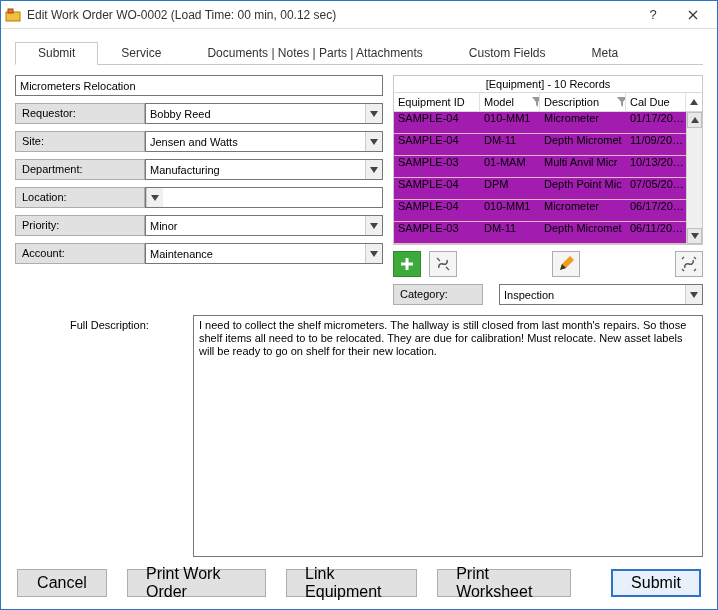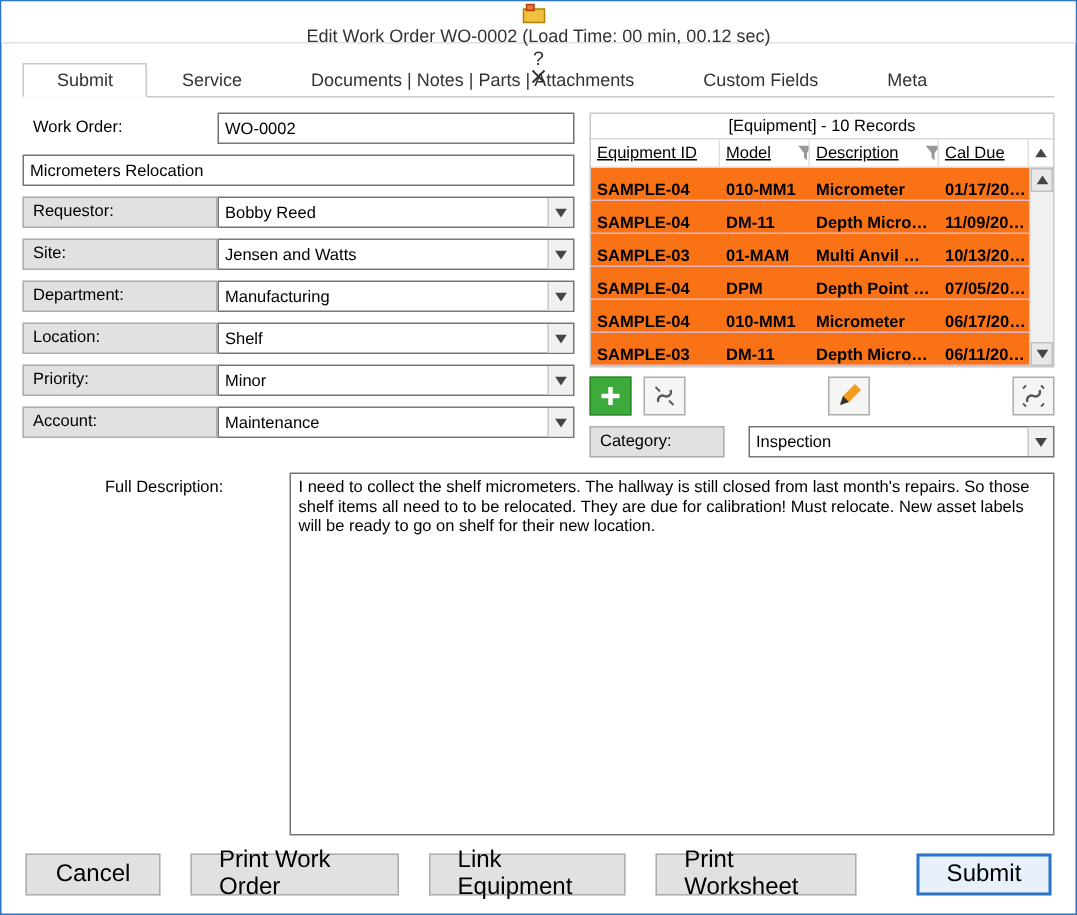--- a/index.html
+++ b/index.html
@@ -19,21 +19,20 @@
     display: flex;
     flex-direction: column;
   }
   .titlebar {
     height: 28px;
     background: #fff;
     display: flex;
     align-items: center;
     padding: 0 4px;
     border-bottom: 1px solid #e0e0e0;
-    flex-direction: column;
   }
   .titlebar .app-icon {
     width: 16px; height: 16px;
     margin-right: 6px;
     display: inline-flex;
   }
   .titlebar .title {
     flex: 1;
     color: #333;
     font-size: 12px;
@@ -145,34 +144,32 @@
     border-bottom: 1px solid #d8d8d8;
   }
   .equip-cols .col {
     padding: 3px 4px;
     border-right: 1px solid #e0e0e0;
     display: flex;
     align-items: center;
     gap: 18px;
     white-space: nowrap;
     overflow: hidden;
-    text-decoration: underline;
   }
   .equip-cols .col:last-child { border-right: none; }
   .funnel { width:10px; height:10px; opacity:.6; flex-shrink:0; }
   .equip-body {
     position: relative;
   }
   .equip-row {
     display: flex;
-    background: #f97316;
+    background: #a21caf;
     border-bottom: 1px solid #e6b6c3;
     height: 22px;
-    align-items: flex-end;
-    font-weight: bold;
+    align-items: flex-start;
   }
   .equip-row .cell {
     padding: 0 4px;
     white-space: nowrap;
     overflow: hidden;
     text-overflow: ellipsis;
     font-size: 11px;
   }
   .equip-scroll {
     position: absolute;
@@ -275,24 +272,20 @@
       <div class="tab">Service</div>
       <div class="tab">Documents | Notes | Parts | Attachments</div>
       <div class="tab">Custom Fields</div>
       <div class="tab">Meta</div>
     </div>
 
     <div class="form-area">
 
       <div class="left-col">
 
-        <div class="row">
-          <div class="field-label">Work Order:</div>
-          <input class="field-input" value="WO-0002" style="">
-        </div>
 
         <div class="row">
           <input class="field-input" value="Micrometers Relocation" style="">
         </div>
 
         <div class="row">
           <div class="field-label btnlike">Requestor:</div>
           <div class="combo">
             <input value="Bobby Reed" style="">
             <div class="dd">
@@ -323,21 +316,20 @@
                 <svg viewBox="0 0 8 6">
                   <path d="M0 0 L8 0 L4 6 Z" fill="#444"></path>
                 </svg>
               </div>
           </div>
         </div>
 
         <div class="row">
           <div class="field-label btnlike">Location:</div>
           <div class="combo">
-            <input value="Shelf" style="">
             <div class="dd">
                 <svg viewBox="0 0 8 6">
                   <path d="M0 0 L8 0 L4 6 Z" fill="#444"></path>
                 </svg>
               </div>
           </div>
         </div>
 
         <div class="row">
           <div class="field-label btnlike">Priority:</div>

